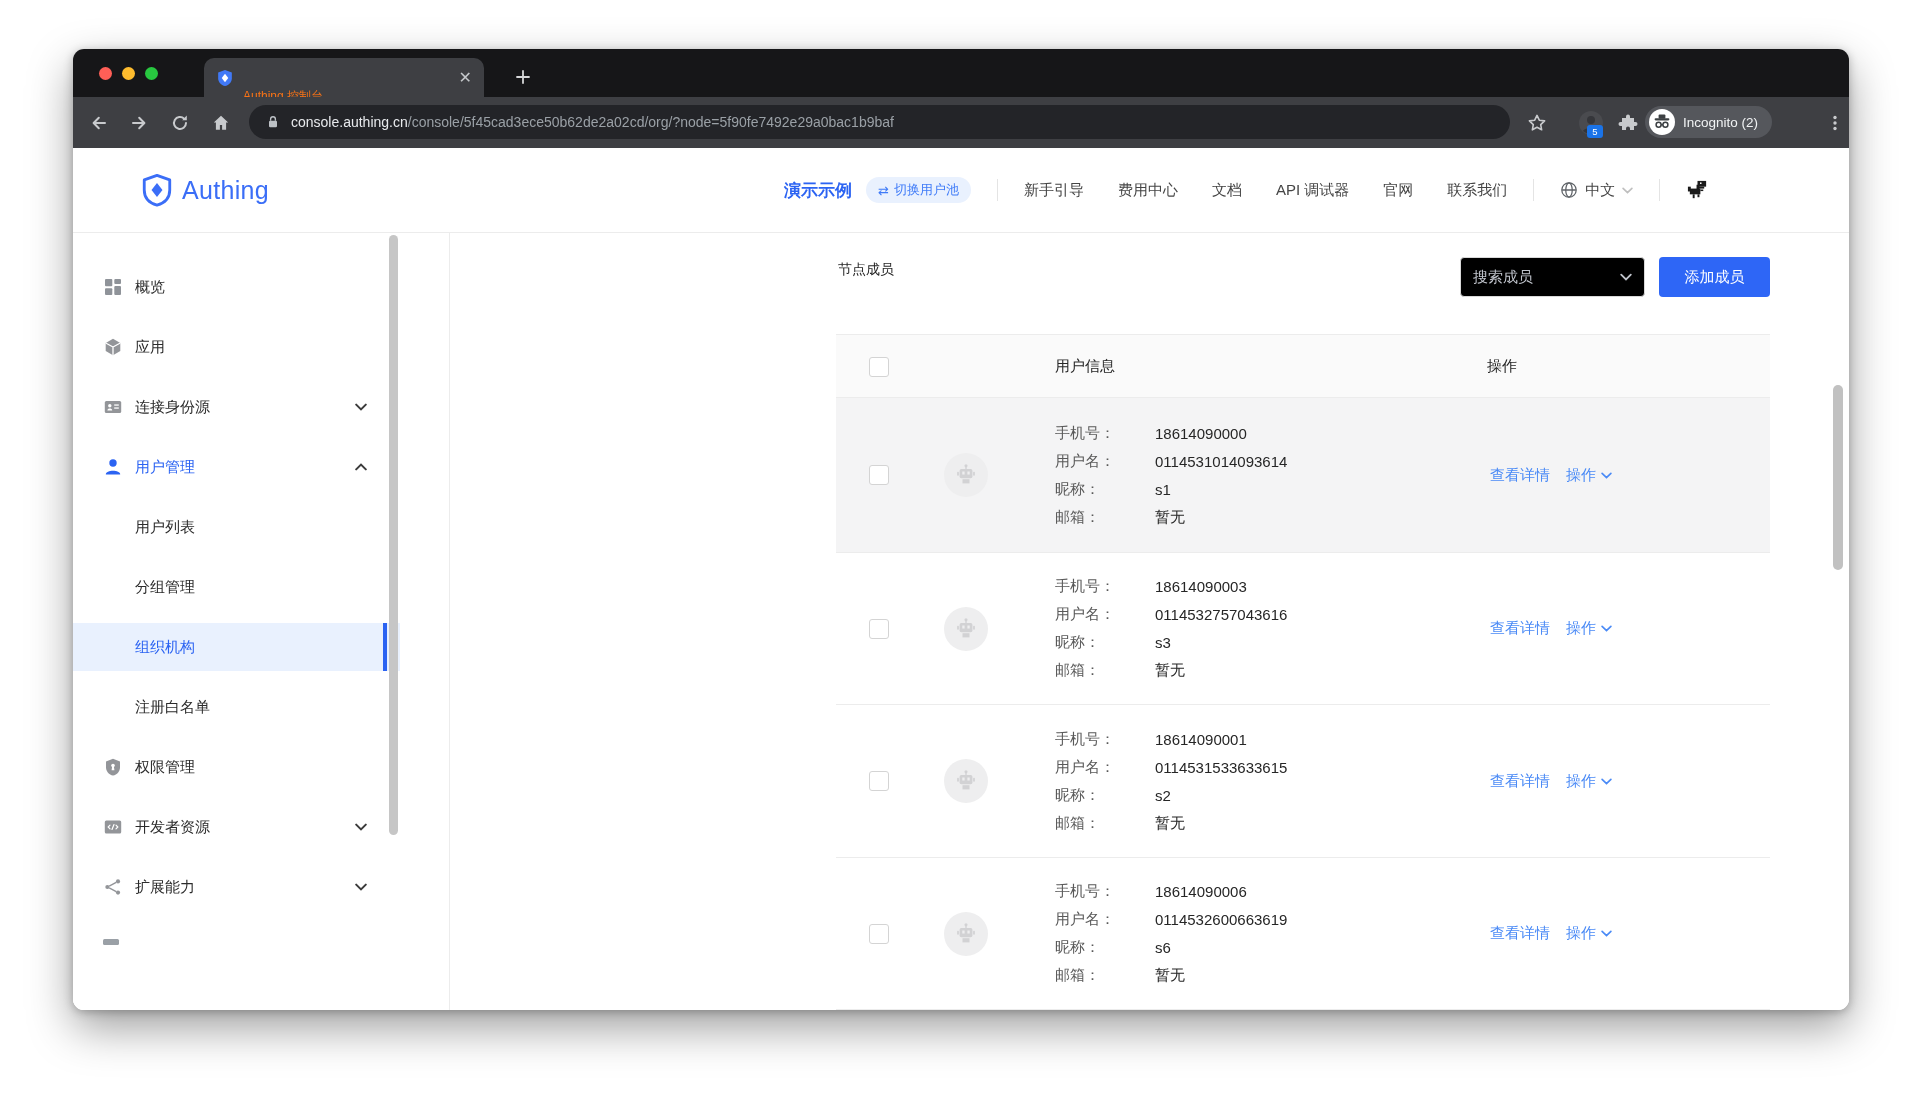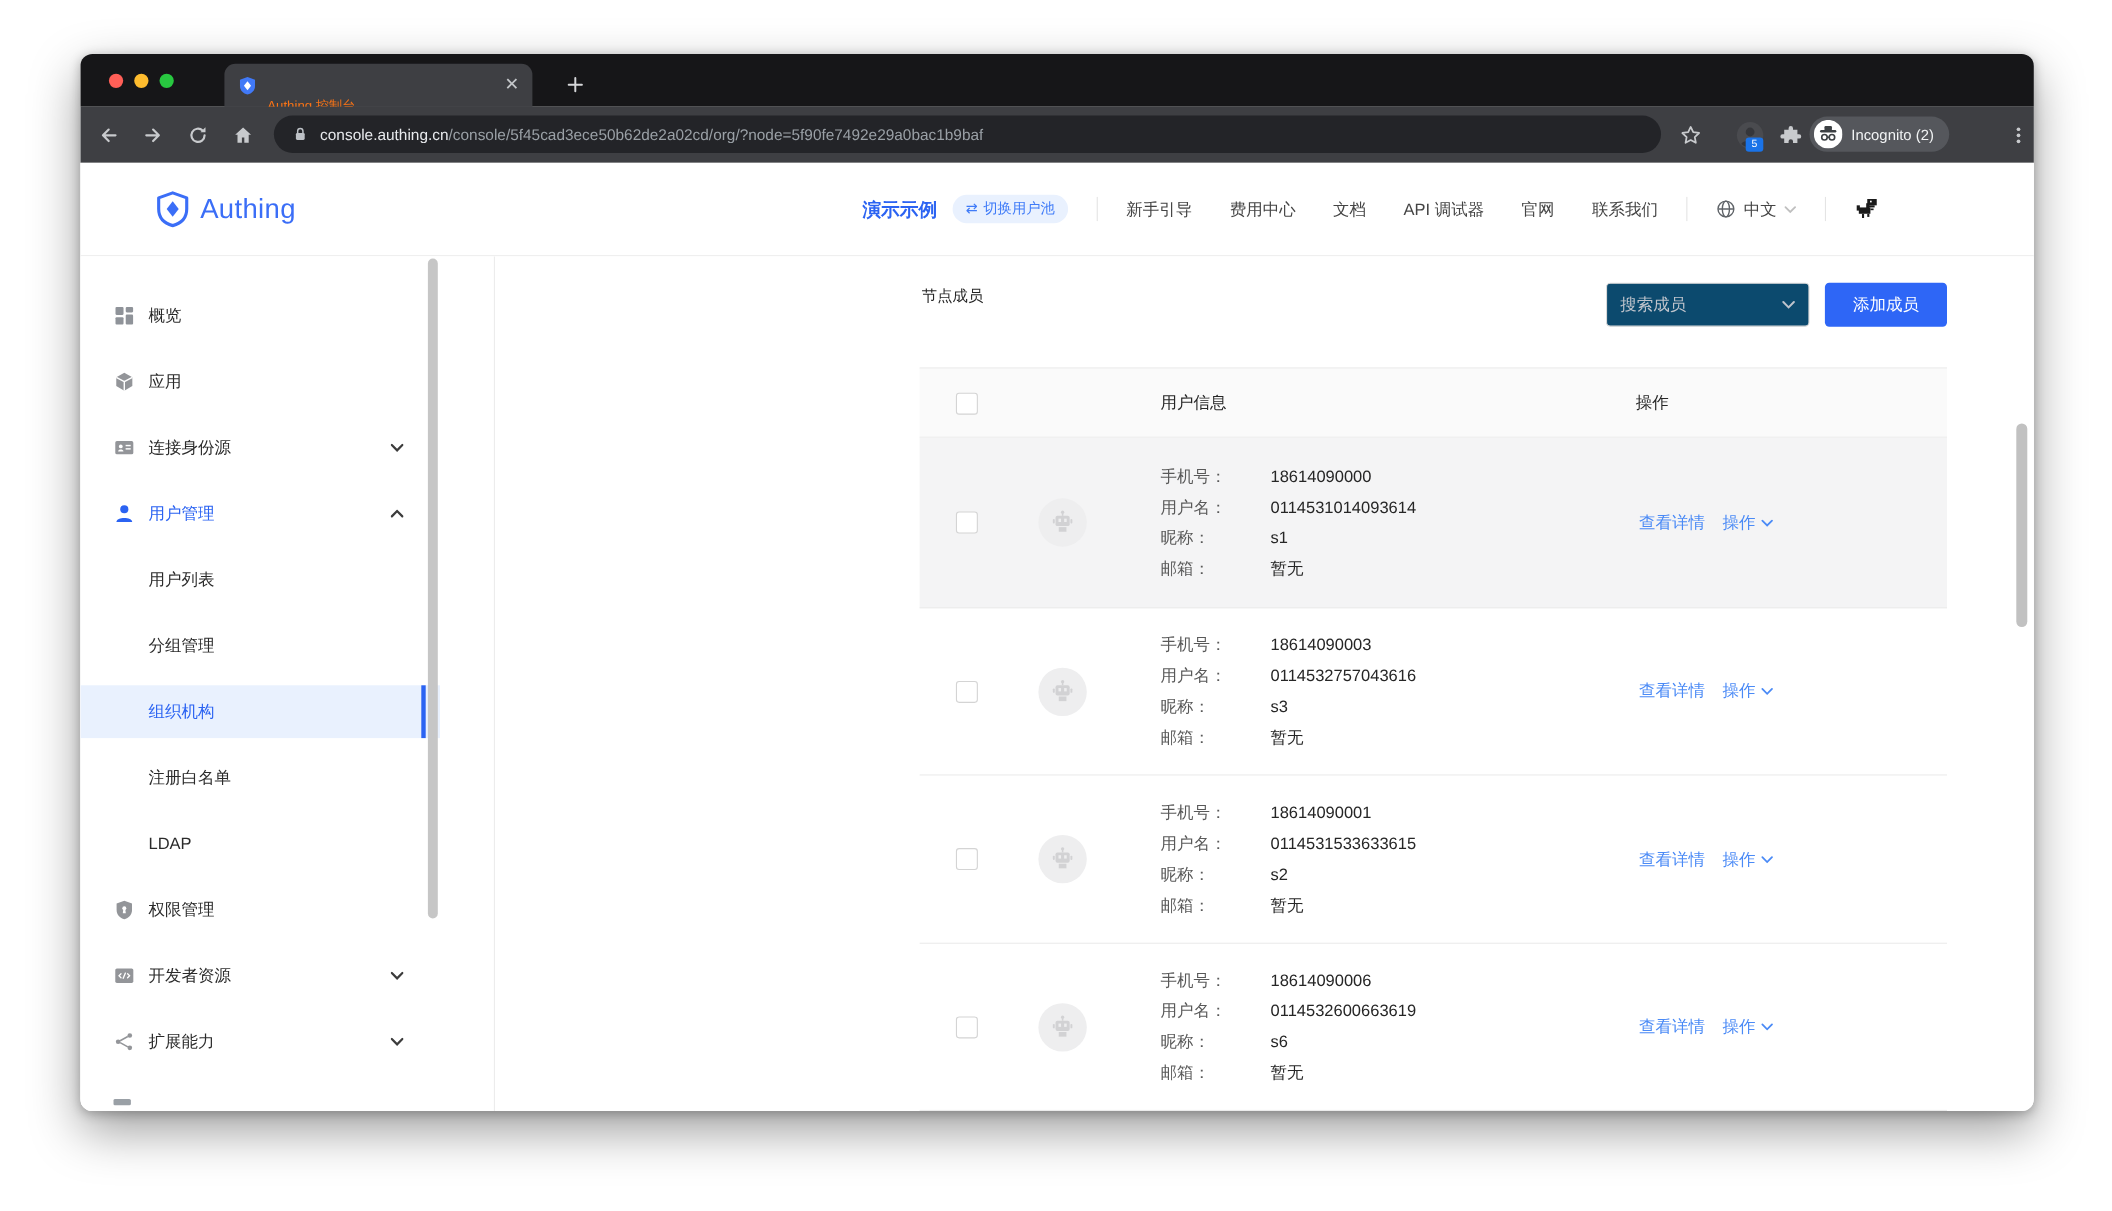--- a/index.html
+++ b/index.html
@@ -57,21 +57,21 @@
   .side-item.blue .side-label { color:#2b63f2; }
   .side-item.selected { background:#e9f1fe; }
   .side-item.selected .side-label { color:#2b63f2; }
   .side-item.selected::after { content:""; position:absolute; right:13px; top:0; width:4px; height:100%; background:#2b63f2; }
   .side-chev { position:absolute; left:282px; color:#3c3c3c; }
   .side-scroll { position:absolute; left:316px; top:2px; width:9px; height:600px; background:#c6c6c6; border-radius:4.5px; }
   .panel-divider { position:absolute; left:376px; top:0; bottom:0; width:1px; background:#ececec; }
 
   .main-title { position:absolute; left:765px; top:28px; font-size:14px; font-weight:500; color:#262626; }
   .search-select { position:absolute; left:1387px; top:24px; width:185px; height:40px; border:1px solid #d9d9d9;
-                   border-radius:4px; background:#0c4a6e; display:flex; align-items:center; padding:0 12px;gap:22px; }
+                   border-radius:4px; background:#000000; display:flex; align-items:center; padding:0 12px;gap:22px; }
   .search-ph { color:#c0c4cc; font-size:15px; flex:1; }
   .add-btn { position:absolute; left:1586px; top:24px; width:111px; height:40px; background:#2e66f6; color:#fff;
              border:none; border-radius:4px; font-size:15px; font-family:inherit; cursor:pointer; }
 
   .table { position:absolute; left:763px; top:101px; width:934px; }
   .thead { position:relative; height:64px; background:#fafafa; border-top:1px solid #ececec; border-bottom:1px solid #ececec; }
   .th-user { position:absolute; left:219px; top:0; height:100%; display:flex; align-items:center; font-size:15px; font-weight:500; color:#262626; }
   .th-action { position:absolute; left:651px; top:0; height:100%; display:flex; align-items:center; font-size:15px; font-weight:500; color:#262626; }
   .checkbox { width:20px; height:20px; background:#fff; border:1px solid #d4d4d4; border-radius:3px; }
   .cb-head { position:absolute; left:33px; top:22px; }
@@ -302,23 +302,20 @@
           <div class="side-item">
             <span class="side-label">分组管理</span>
           </div>
           <div class="side-item selected">
             <span class="side-label">组织机构</span>
           </div>
           <div class="side-item">
             <span class="side-label">注册白名单</span>
           </div>
           <div class="side-item">
-            <span class="side-label">LDAP</span>
-          </div>
-          <div class="side-item">
             <span class="side-icon">
               <svg width="20" height="20" viewBox="0 0 20 20">
                 <path d="M10 1.8 17 4.4v5.8c0 4.4-3 7.3-7 8.4-4-1.1-7-4-7-8.4V4.4Z" fill="#939599"></path>
                 <circle cx="10" cy="8.6" r="1.8" fill="#fff"></circle>
                 <path d="M9.1 9.8h1.8l.5 3.4H8.6Z" fill="#fff"></path>
               </svg>
             </span>
             <span class="side-label">权限管理</span>
           </div>
           <div class="side-item">

